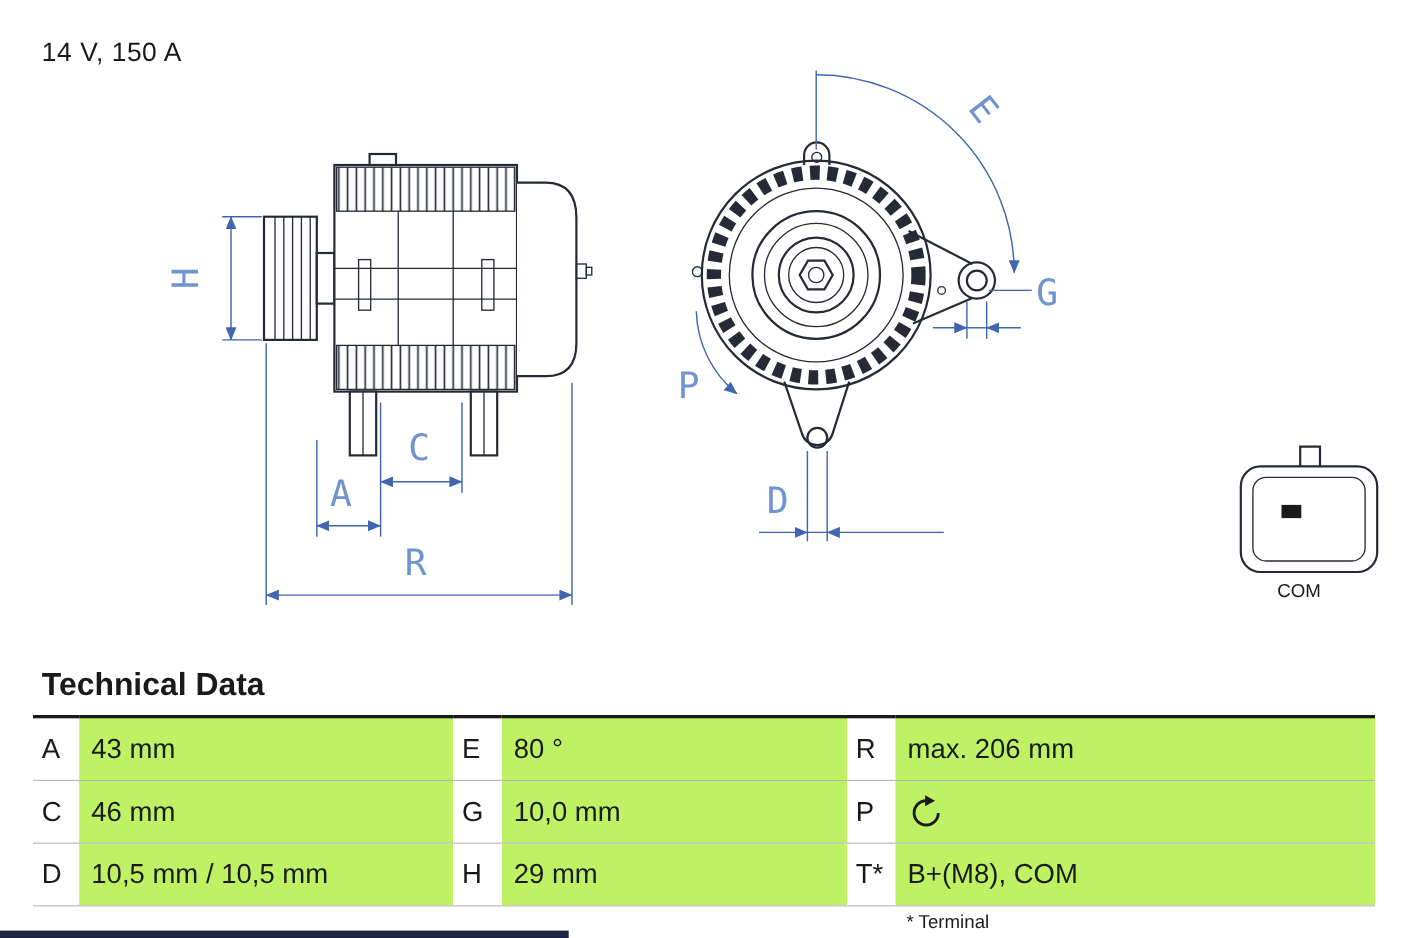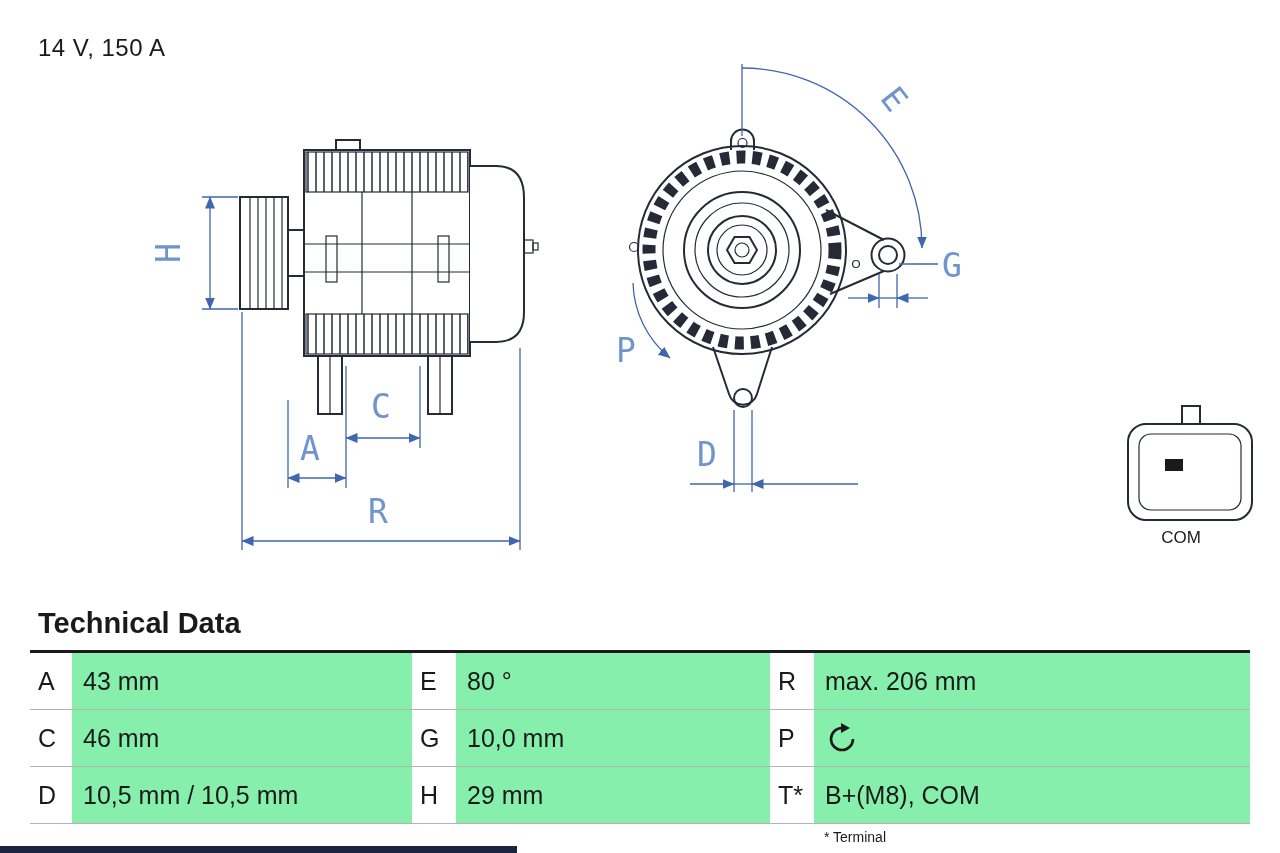--- a/index.html
+++ b/index.html
@@ -30,23 +30,23 @@
   .tech-title { margin:0 0 10px 8px; font-size:29px; font-weight:bold; color:#1a1a1a; }
   table.specs {
     width:1220px; border-collapse:collapse; table-layout:fixed;
     border-top:3px solid #1a1a1a;
   }
   table.specs td {
     height:54px; font-size:25px; vertical-align:middle;
     border-bottom:1px solid #b4b4b4; overflow:hidden; white-space:nowrap;
   }
   td.k { background:#ffffff; padding-left:8px; }
-  td.v { background:#86efac; padding-left:11px; }
+  td.v { background:#bef264; padding-left:11px; }
   td.v svg { vertical-align:middle; }
-  .footnote { margin-left:794px; margin-top:5px; font-size:14px; color:#1a1a1a; }
+  .footnote { margin-left:794px; margin-top:5px; font-size:17px; color:#1a1a1a; }
   .accent-bar {
     position:absolute; left:0; top:846px; width:517px; height:7px;
     background:#1b2440;
   }
 </style>
 </head>
 <body>
 
 <div class="rating">14 V, 150 A</div>
 

